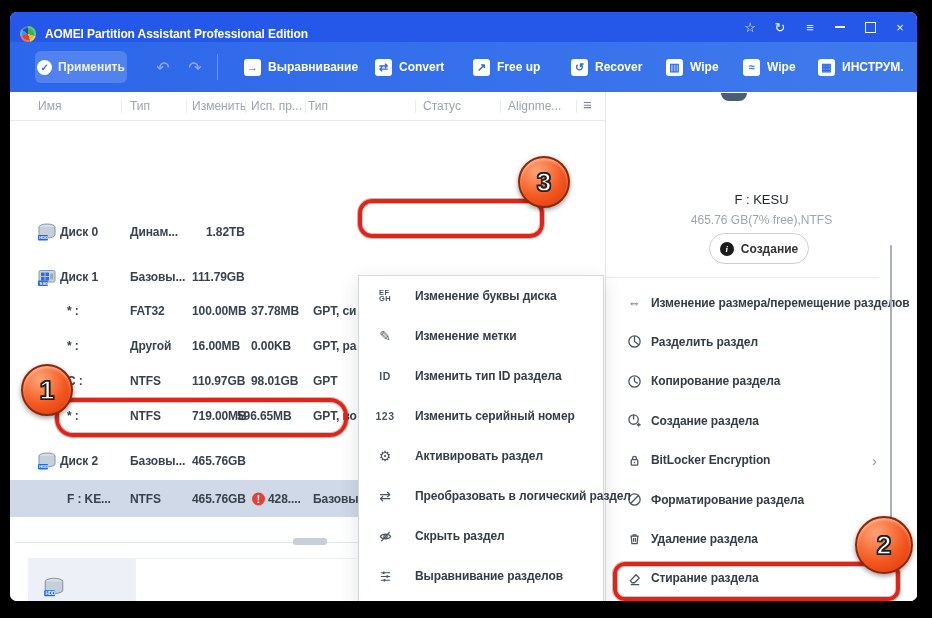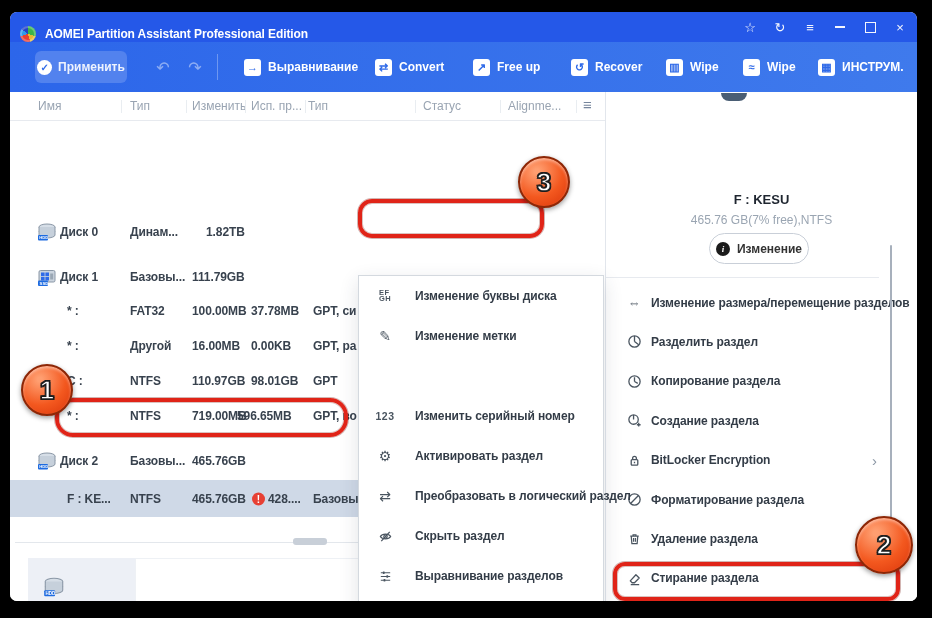--- a/index.html
+++ b/index.html
@@ -66,21 +66,21 @@
             border:1px solid #d4d9df;box-sizing:border-box;box-shadow:0 6px 18px rgba(40,50,70,.14);z-index:50;}
   .ctx-item{position:absolute;left:0;width:100%;height:40px;display:flex;align-items:center;padding-left:14px;box-sizing:border-box;}
   .ci-ic{width:24px;min-width:24px;margin-right:18px;color:#4a5560;font-size:14px;display:flex;align-items:center;justify-content:center;}
   .ci-eg{font-size:7.5px;font-weight:700;line-height:6.5px;letter-spacing:.5px;}
   .ci-txt{font-size:10.5px;font-weight:700;letter-spacing:.5px;}
   .ci-label{font-weight:600;color:#333c47;font-size:12px;letter-spacing:-.1px;white-space:nowrap;}
 
   
   #sidebar{position:absolute;left:595px;top:0;width:312px;bottom:0;background:#fff;border-left:1px solid #e2e6ec;box-sizing:border-box;}
   #disk-arc{position:absolute;left:115px;top:1px;width:26px;height:8px;border-radius:0 0 13px 13px;background:#4a5e74;}
-  #vol-name{position:absolute;left:0;width:100%;top:100px;text-align:center;font-weight:700;font-size:13px;color:#1f2630;}
+  #vol-name{position:absolute;left:0;width:100%;top:100px;text-align:center;font-weight:400;font-size:13px;color:#1f2630;}
   #vol-info{position:absolute;left:0;width:100%;top:121px;text-align:center;color:#9aa5b2;font-size:12px;}
   #props-btn{position:absolute;left:103px;top:141px;width:100px;height:31px;border:1px solid #c9cfd8;border-radius:16px;
              background:#fff;display:flex;align-items:center;justify-content:center;gap:7px;font-weight:600;color:#333;box-sizing:border-box;}
   .info-i{width:14px;height:14px;border-radius:50%;background:#1b1b1b;color:#fff;font-size:9px;font-style:italic;
           font-family:"Liberation Serif",serif;display:flex;align-items:center;justify-content:center;}
   #side-divider{position:absolute;left:0;top:185px;width:273px;height:1px;background:#e7eaef;}
   .side-item{position:absolute;left:0;right:0;height:39px;display:flex;align-items:center;padding-left:17px;box-sizing:border-box;}
   .si-ic{width:22px;min-width:22px;margin-right:6px;color:#4a5560;font-size:13px;display:flex;align-items:center;justify-content:center;position:relative;}
   .si-label{font-weight:600;color:#333c47;font-size:12px;letter-spacing:-.1px;white-space:nowrap;position:relative;}
   .si-chev{position:absolute;left:266px;color:#8b97a5;font-size:15px;}
@@ -355,21 +355,21 @@
     <div id="disk-map">
       
     </div>
 
     <div id="sidebar">
       <div id="disk-arc"></div>
       <div id="vol-name">F : KESU</div>
       <div id="vol-info">465.76 GB(7% free),NTFS</div>
       <div id="props-btn">
         <span class="info-i">i</span>
-        <span>Изменение</span>
+        <span>Создание</span>
       </div>
       <div id="side-divider"></div>
       <div id="side-items">
           <div class="side-item" style="top:0px;position:absolute;top:191.0px">
 
       <span class="si-ic">
               <span style="">⇔</span>
             </span>
       <span class="si-label">Изменение размера/перемещение разделов</span>
 
@@ -459,20 +459,26 @@
       <span class="ci-ic">
             <span class="ci-eg">EF<br>GH</span>
           </span>
       <span class="ci-label">Изменение буквы диска</span>
     </div>
         <div class="ctx-item" style="top:40px">
       <span class="ci-ic">
             <span>✎</span>
           </span>
       <span class="ci-label">Изменение метки</span>
+    </div>
+        <div class="ctx-item" style="top:80px">
+      <span class="ci-ic">
+            <span class="ci-txt">ID</span>
+          </span>
+      <span class="ci-label">Изменить тип ID раздела</span>
     </div>
         <div class="ctx-item" style="top:120px">
       <span class="ci-ic">
             <span class="ci-txt">123</span>
           </span>
       <span class="ci-label">Изменить серийный номер</span>
     </div>
         <div class="ctx-item" style="top:160px">
       <span class="ci-ic">
             <span>⚙</span>

